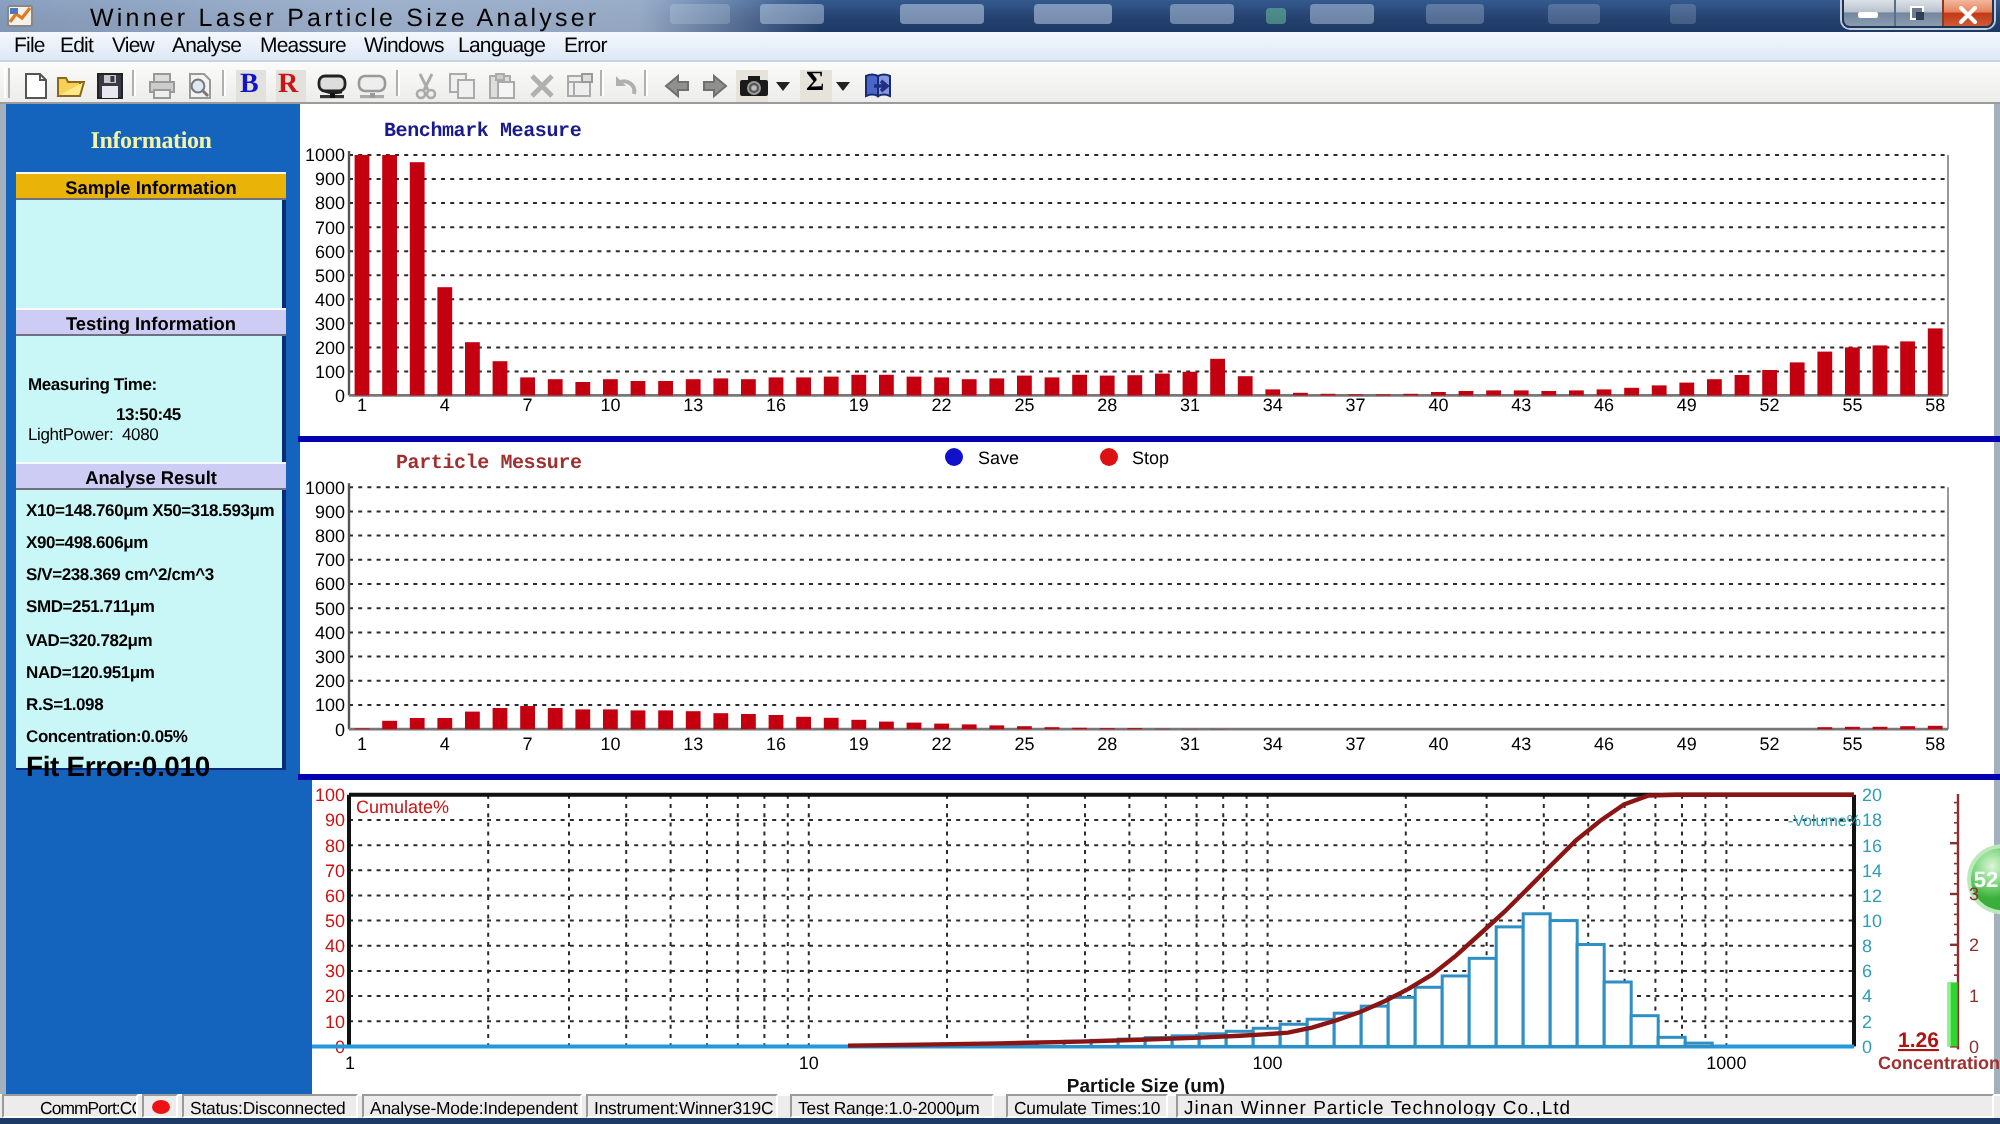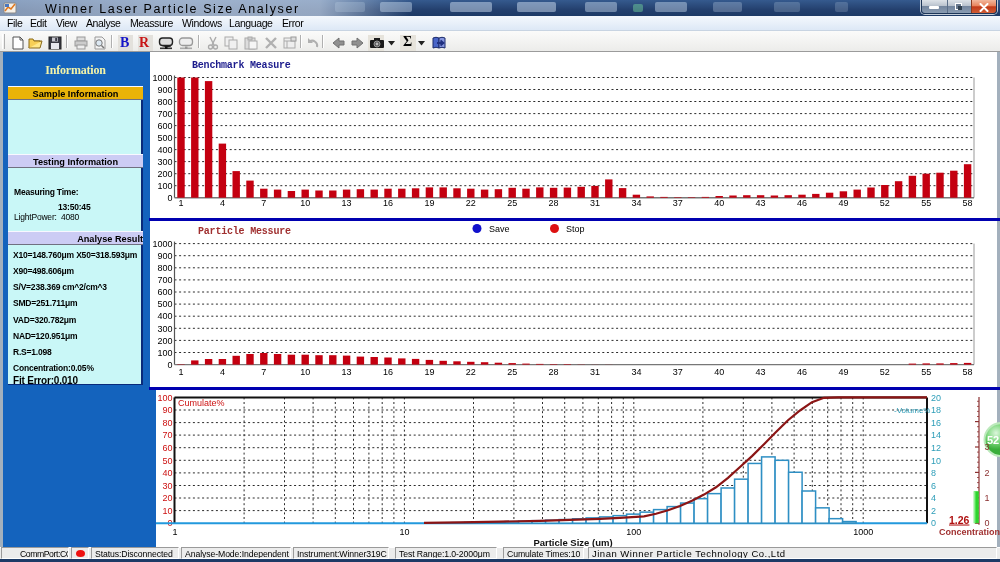--- a/index.html
+++ b/index.html
@@ -152,33 +152,33 @@
     </svg>
 </div>
 <div class="abs" style="left:0;top:52px;width:150px;height:495px;background:#1463bd"></div>
 <div class="abs" style="left:150px;top:390px;width:6px;height:157px;background:#1463bd"></div>
 <div class="abs" style="left:0;top:52px;width:3px;height:495px;background:#a3b0bd"></div>
 <div class="abs" style="left:997px;top:52px;width:3px;height:495px;background:#a3b0bd"></div>
 <div class="abs" style="left:28px;top:63px;width:95px;text-align:center;font-size:12px;font-weight:bold;letter-spacing:-0.2px;color:#f4f4a8;font-family:'Liberation Serif'">Information</div>
 <div class="abs" style="left:8px;top:86px;width:135px;height:299px;background:#c9f7f7;border-right:2px solid #0a2a7a;border-bottom:1px solid #0a2a7a"></div>
 <div class="abs" style="left:8px;top:86px;width:135px;height:14px;background:#eab308;border-top:1px solid #f8f8ff;border-bottom:1px solid #707080;font-size:9.2px;font-weight:bold;text-align:center;line-height:14px;color:#000">Sample Information</div>
 <div class="abs" style="left:8px;top:154px;width:135px;height:14px;background:#ccccf4;border-top:1px solid #f8f8ff;border-bottom:1px solid #707080;font-size:9.2px;font-weight:bold;text-align:center;line-height:14px;color:#000">Testing Information</div>
-<div class="abs" style="left:8px;top:231px;width:135px;height:14px;background:#ccccf4;border-top:1px solid #f8f8ff;border-bottom:1px solid #707080;font-size:9.2px;font-weight:bold;text-align:right;line-height:14px;color:#000">Analyse Result</div>
+<div class="abs" style="left:8px;top:231px;width:135px;height:14px;background:#ccccf4;border-top:1px solid #f8f8ff;border-bottom:1px solid #707080;font-size:9.2px;font-weight:bold;text-align:center;line-height:14px;color:#000">Analyse Result</div>
 <div class="abs" style="left:14px;top:187px;font-size:8.5px;font-weight:bold;color:#000;white-space:nowrap;letter-spacing:-0.2px">Measuring Time:</div>
 <div class="abs" style="left:58px;top:201.5px;font-size:8.5px;font-weight:bold;color:#000;white-space:nowrap;letter-spacing:-0.2px">13:50:45</div>
 <div class="abs" style="left:14px;top:211.5px;font-size:8.5px;font-weight:normal;color:#000;white-space:nowrap;letter-spacing:-0.2px">LightPower:&nbsp; 4080</div>
 <div class="abs" style="left:13px;top:250px;font-size:8.5px;font-weight:bold;color:#000;white-space:nowrap;letter-spacing:-0.2px">X10=148.760μm X50=318.593μm</div>
 <div class="abs" style="left:13px;top:266px;font-size:8.5px;font-weight:bold;color:#000;white-space:nowrap;letter-spacing:-0.2px">X90=498.606μm</div>
 <div class="abs" style="left:13px;top:282.3px;font-size:8.5px;font-weight:bold;color:#000;white-space:nowrap;letter-spacing:-0.2px">S/V=238.369 cm^2/cm^3</div>
 <div class="abs" style="left:13px;top:298.4px;font-size:8.5px;font-weight:bold;color:#000;white-space:nowrap;letter-spacing:-0.2px">SMD=251.711μm</div>
 <div class="abs" style="left:13px;top:314.5px;font-size:8.5px;font-weight:bold;color:#000;white-space:nowrap;letter-spacing:-0.2px">VAD=320.782μm</div>
 <div class="abs" style="left:13px;top:330.6px;font-size:8.5px;font-weight:bold;color:#000;white-space:nowrap;letter-spacing:-0.2px">NAD=120.951μm</div>
 <div class="abs" style="left:13px;top:346.7px;font-size:8.5px;font-weight:bold;color:#000;white-space:nowrap;letter-spacing:-0.2px">R.S=1.098</div>
 <div class="abs" style="left:13px;top:362.8px;font-size:8.5px;font-weight:bold;color:#000;white-space:nowrap;letter-spacing:-0.2px">Concentration:0.05%</div>
-<div class="abs" style="left:13px;top:374.5px;font-size:10px;font-weight:bold;color:#000;white-space:nowrap;letter-spacing:-0.2px">Fit Error:0.010</div>
+<div class="abs" style="left:13px;top:374.5px;font-size:14px;font-weight:bold;color:#000;white-space:nowrap;letter-spacing:-0.2px">Fit Error:0.010</div>
 <svg class="abs" style="left:150px;top:52px" width="847" height="166" viewBox="0 0 847 166">
 <text x="42" y="16" class="ttl" fill="#1a1a8c">Benchmark Measure</text>
 <line x1="24.5" y1="133.7" x2="824" y2="133.7" stroke="#2b2b2b" stroke-width="1" stroke-dasharray="2 2.6"></line>
 <line x1="24.5" y1="121.7" x2="824" y2="121.7" stroke="#2b2b2b" stroke-width="1" stroke-dasharray="2 2.6"></line>
 <line x1="24.5" y1="109.6" x2="824" y2="109.6" stroke="#2b2b2b" stroke-width="1" stroke-dasharray="2 2.6"></line>
 <line x1="24.5" y1="97.6" x2="824" y2="97.6" stroke="#2b2b2b" stroke-width="1" stroke-dasharray="2 2.6"></line>
 <line x1="24.5" y1="85.6" x2="824" y2="85.6" stroke="#2b2b2b" stroke-width="1" stroke-dasharray="2 2.6"></line>
 <line x1="24.5" y1="73.6" x2="824" y2="73.6" stroke="#2b2b2b" stroke-width="1" stroke-dasharray="2 2.6"></line>
 <line x1="24.5" y1="61.6" x2="824" y2="61.6" stroke="#2b2b2b" stroke-width="1" stroke-dasharray="2 2.6"></line>
 <line x1="24.5" y1="49.5" x2="824" y2="49.5" stroke="#2b2b2b" stroke-width="1" stroke-dasharray="2 2.6"></line>

